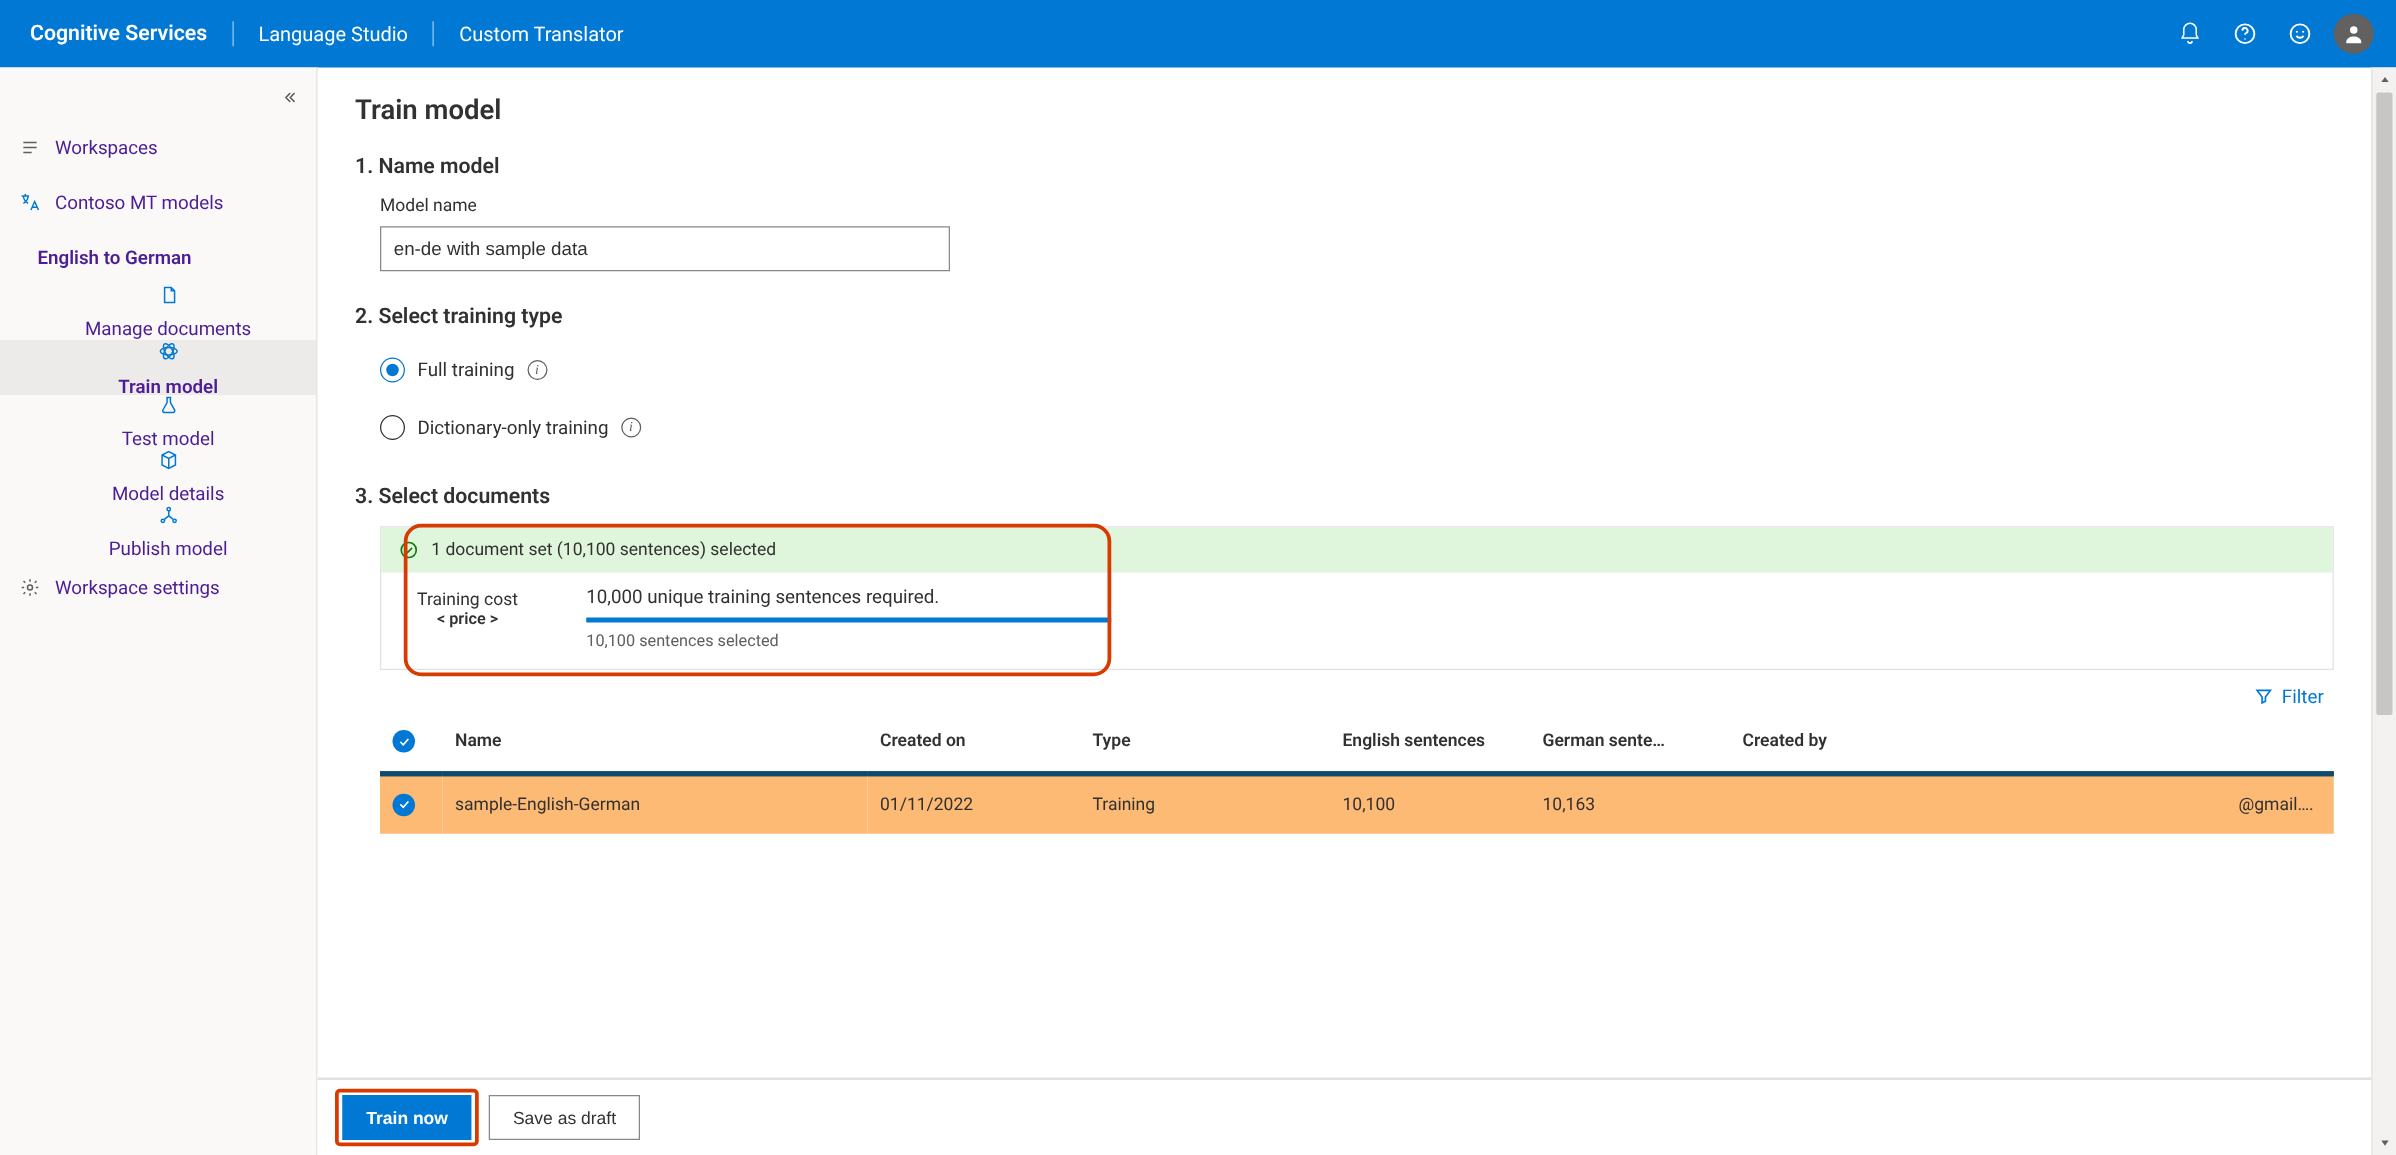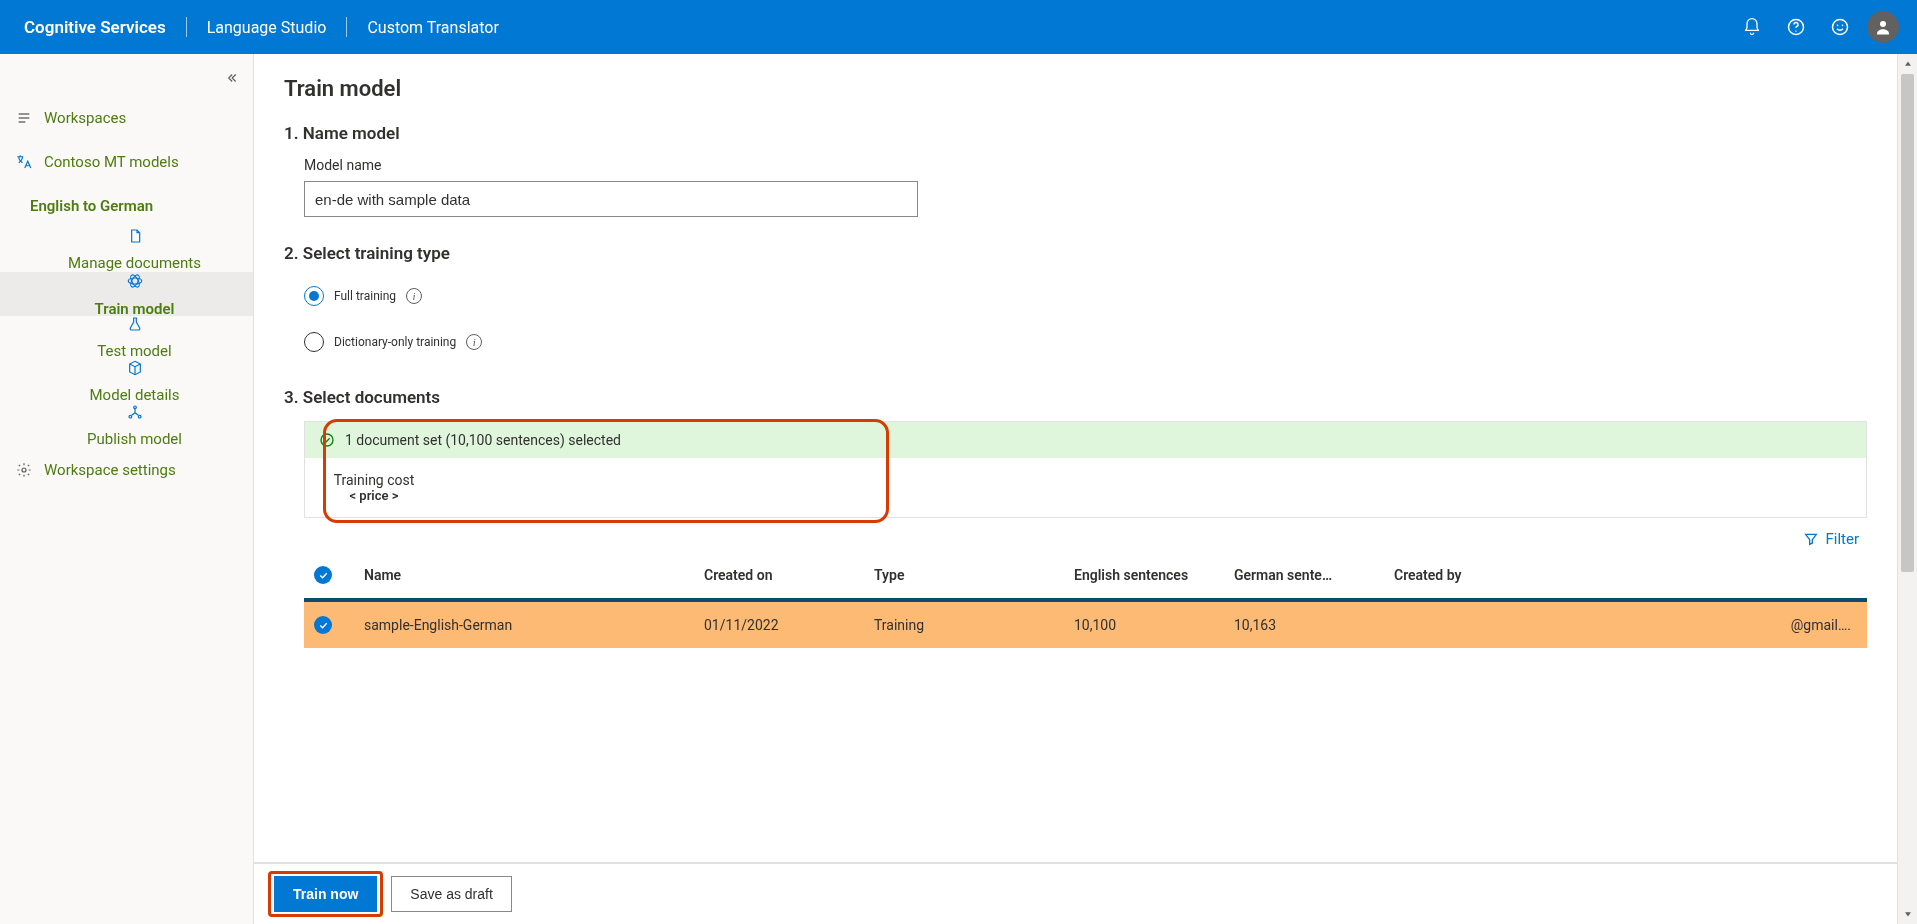--- a/index.html
+++ b/index.html
@@ -51,61 +51,61 @@
     background: #faf9f8;
     display: flex; flex-direction: column;
   }
   .collapse-row { display: flex; justify-content: flex-end; padding: 4px 8px 4px; }
   .collapse-btn { width: 28px; height: 28px; display: flex; align-items: center; justify-content: center; cursor: pointer; color: #605e5c; }
   .side-item {
     display: flex; align-items: center;
     height: 44px;
     padding: 0 14px;
     cursor: pointer;
-    color: #4d7c0f;
+    color: #4c1d95;
     gap: 10px;
   }
   .side-item .icon { width: 20px; min-width:20px; display: inline-flex; align-items: center; justify-content: center; color: #0078d4; }
   .side-item .icon.gray { color: #605e5c; }
   .side-item.level-1 { padding-left: 30px; font-weight: 600; }
   .side-item.level-2 { padding-left: 30px; flex-direction: column; }
   .side-item.level-2 .icon { color: #0078d4; }
   .side-item.active { background: #edebe9; font-weight: 600; }
   .side-item .label { font-size: 15px; }
 
   
   .main { flex: 1; overflow-y: auto; display: flex; flex-direction: column; position: relative; }
   .main-scroll { flex: 1; overflow-y: auto; padding: 14px 30px 10px 30px; }
   .page-title { font-size: 22px; font-weight: 600; margin: 8px 0 22px; }
   .step-title { font-size: 17px; font-weight: 600; margin-bottom: 14px; }
   .section { margin-bottom: 26px; }
   .field-label { font-size: 14px; margin: 0 0 8px 20px; }
   .text-input {
     margin-left: 20px;
-    width: 614px;
+    width: 456px;
     height: 36px;
     border: 1px solid #8a8886;
     padding: 0 10px;
     font-size: 15px;
     color: #323130;
     background: #fff;
   }
   .radio-row { display: flex; align-items: center; margin-left: 20px; height: 38px; gap: 10px; }
   .radio {
     width: 20px; height: 20px; border-radius: 50%;
     border: 1.5px solid #323130;
     display: inline-flex; align-items: center; justify-content: center;
     cursor: pointer;
   }
   .radio.checked { border-color: #0078d4; }
   .radio.checked::after {
     content: ""; width: 10px; height: 10px; border-radius: 50%;
     background: #0078d4;
   }
-  .radio-label { font-size: 12px; text-align: right; }
+  .radio-label { font-size: 15px; text-align: right; }
   .info-icon {
     width: 16px; height: 16px; border-radius: 50%;
     border: 1px solid #605e5c; color: #605e5c;
     font-size: 11px; display: inline-flex; align-items: center; justify-content: center;
     font-style: italic; font-family: Georgia, serif;
     cursor: default;
   }
 
   
   .summary-card {
@@ -374,20 +374,25 @@
                   <path d="M8 12.5l2.5 2.5L16 9.5"></path>
                 </svg>
             </span>
             <span>1 document set (10,100 sentences) selected</span>
           </div>
           <div class="summary-body">
             <div class="summary-row">
               <div class="tc-col">
                 <div class="tc-top">Training cost</div>
                 <div class="tc-bottom">&lt; price &gt;</div>
+              </div>
+              <div class="req-col">
+                <div class="req-line1">10,000 unique training sentences required.</div>
+                <div class="progress"></div>
+                <div class="req-line2">10,100 sentences selected</div>
               </div>
             </div>
           </div>
         </div>
 
         <div class="filter-row">
           <div class="filter-btn">
             <svg width="16" height="16" viewBox="0 0 24 24" fill="none" stroke="#0078d4" stroke-width="2">
                 <path d="M4 5h16l-6 8v5l-4 2v-7L4 5z"></path>
               </svg>

